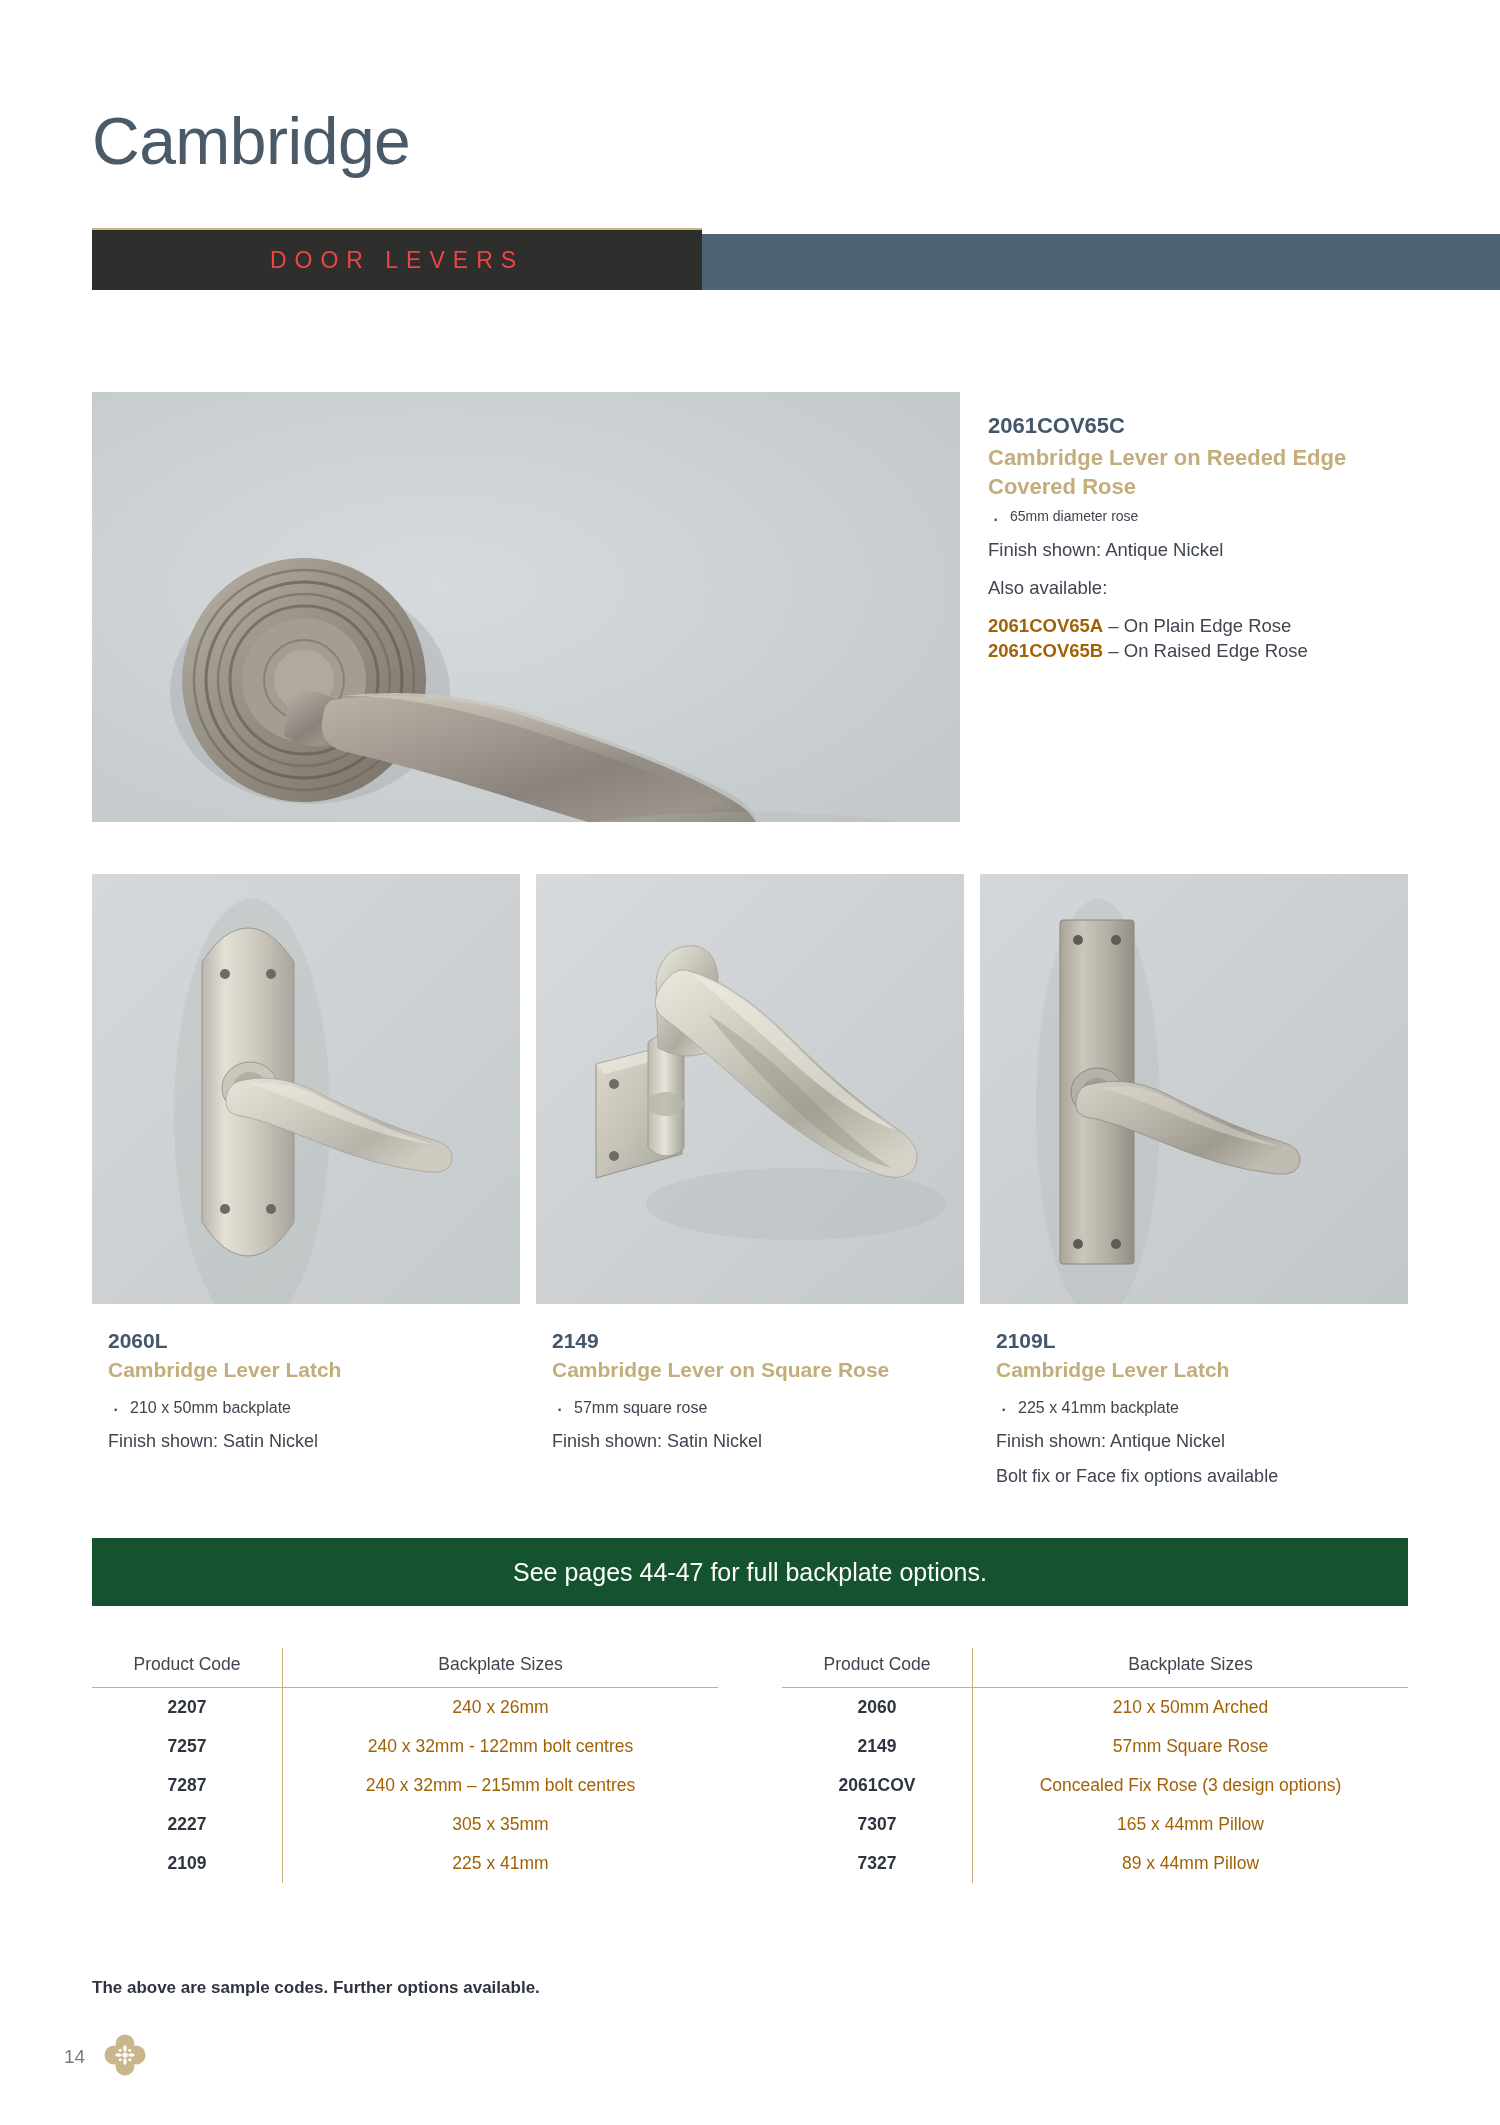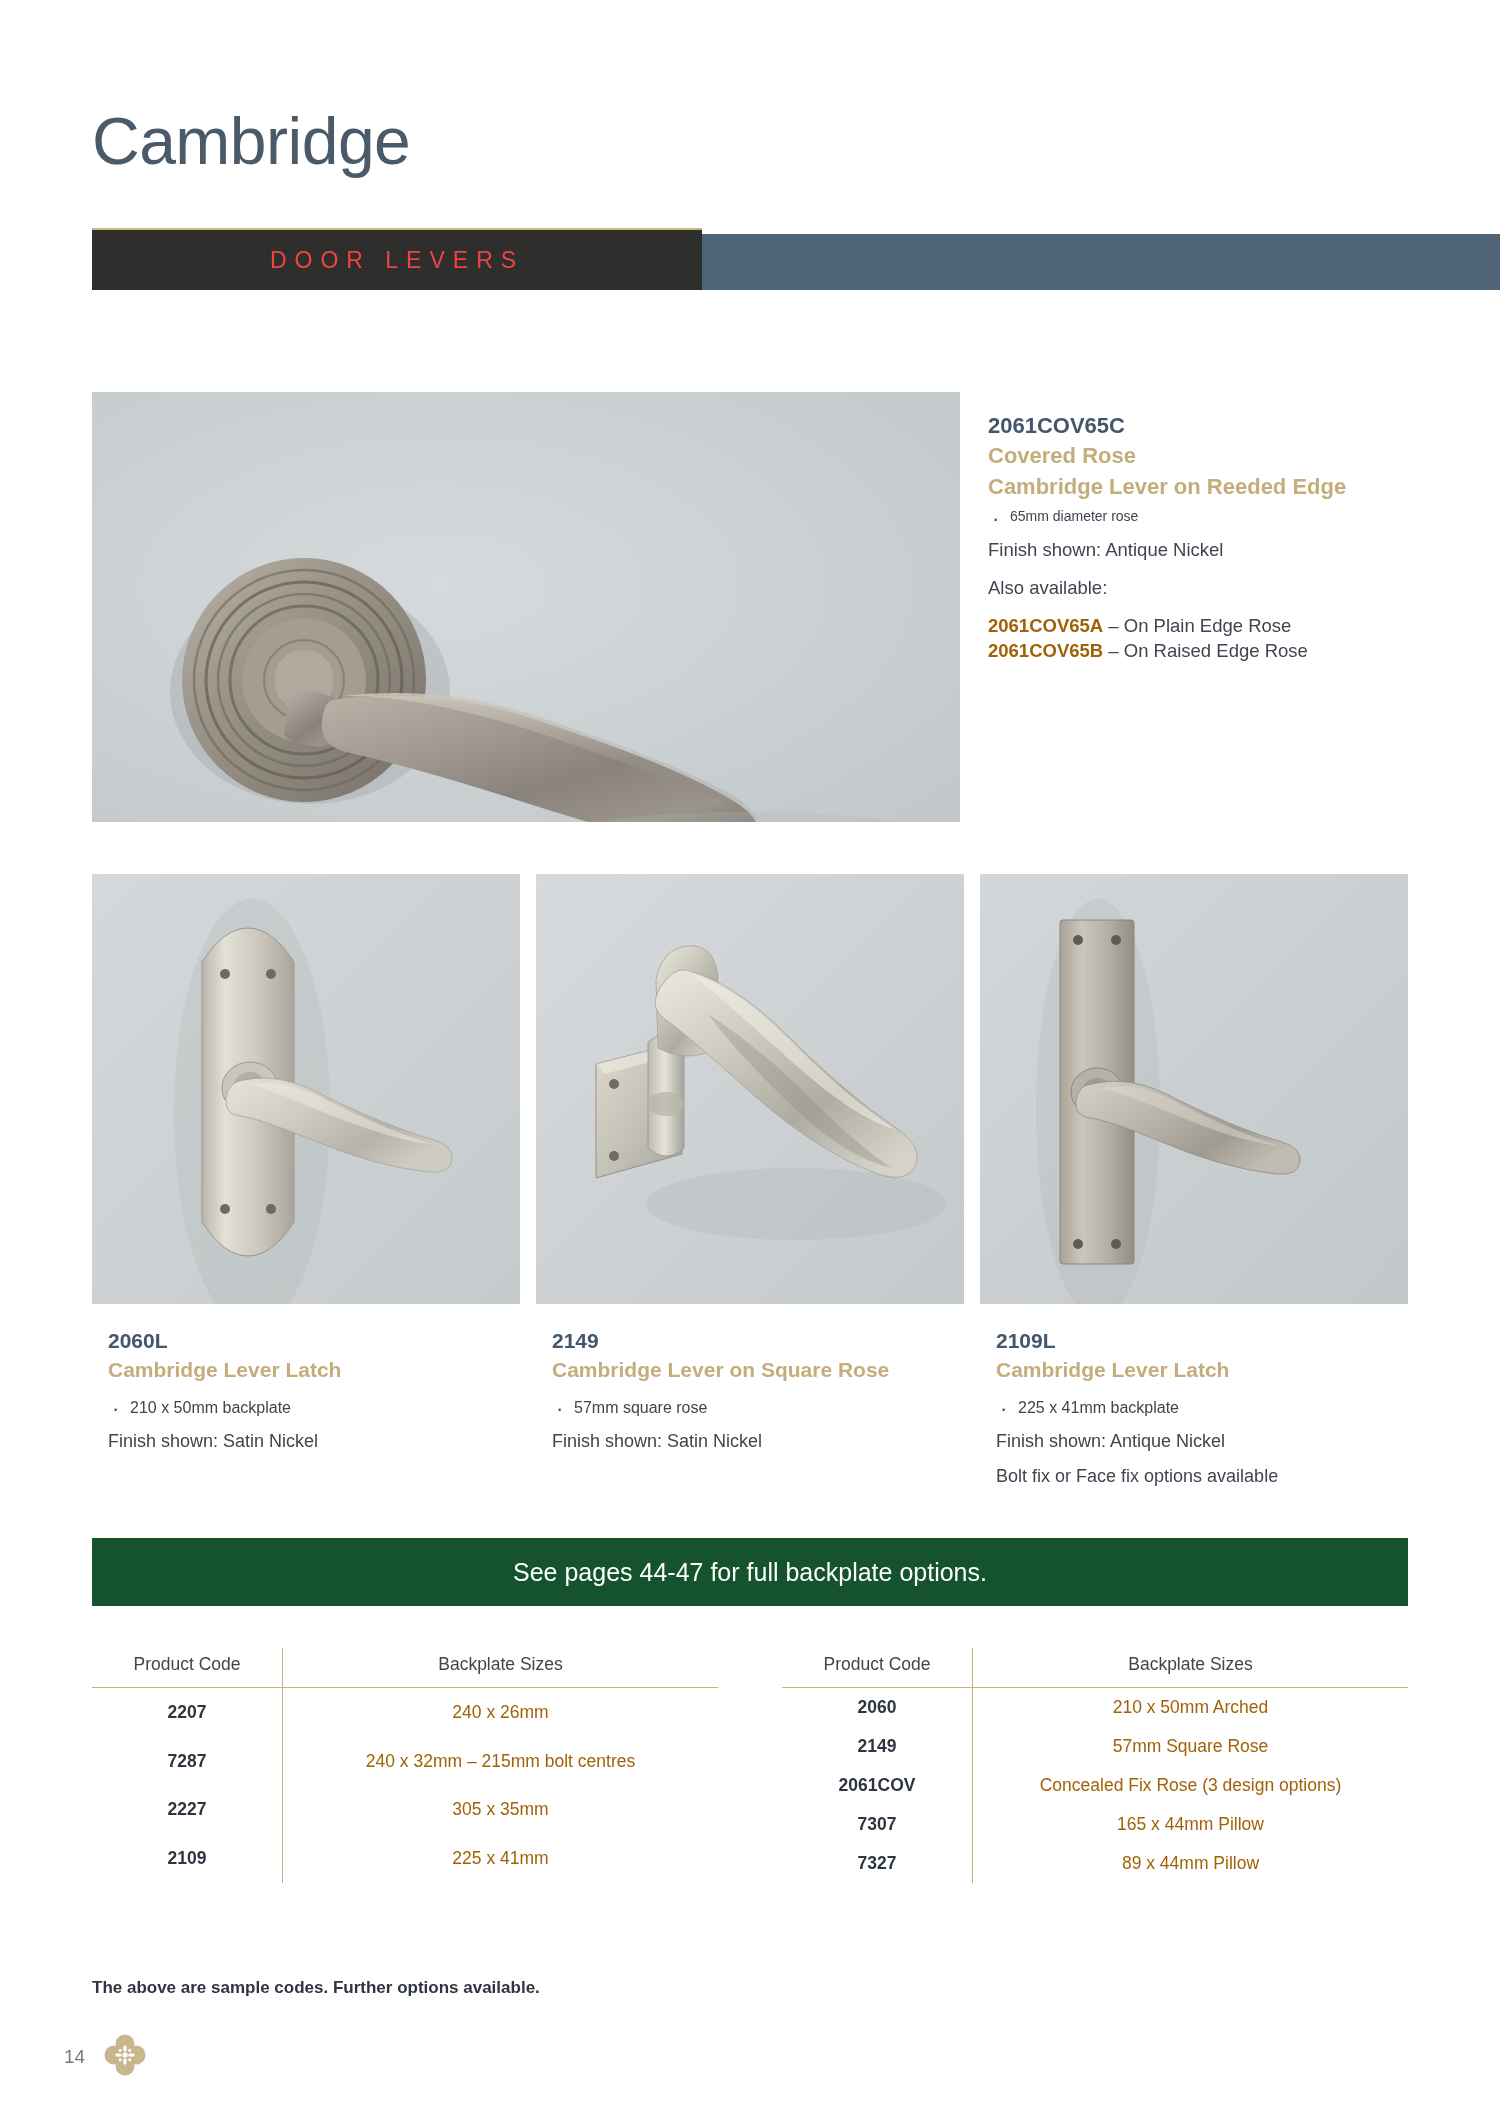--- a/index.html
+++ b/index.html
@@ -280,22 +280,22 @@
     <path d="M196 300 q28 -6 52 10 l10 36 q-34 18 -66 -2 z" fill="url(#leverG)"></path>
 
     <path d="M240 308 q110 -14 210 22 q130 42 190 78 q30 18 26 36 q-6 20 -40 16 q-62 -8 -176 -44 q-124 -40 -196 -56 q-26 -6 -24 -30 q2 -20 10 -22 z" fill="url(#leverG)"></path>
     <path d="M250 304 q108 -12 206 24 q126 42 186 76 q22 14 22 26 q-4 -6 -30 -18 q-70 -32 -190 -72 q-118 -38 -194 -36 z" fill="url(#leverHi)"></path>
     <ellipse cx="654" cy="442" rx="180" ry="22" fill="#aeb4b6" opacity="0.25"></ellipse>
   </svg>
 </div>
 
 <div class="hero-info">
   <div class="code-line">2061COV65C</div>
+  <div class="name-line">Cambridge Lever on Reeded Edge</div>
   <div class="name-line" style="margin-top:0">Covered Rose</div>
-  <div class="name-line">Cambridge Lever on Reeded Edge</div>
   <div class="bullet-line">65mm diameter rose</div>
   <div class="plain-line">Finish shown: Antique Nickel</div>
   <div class="plain-line">Also available:</div>
   <div class="alt-block">
     <div class="alt-line"><b>2061COV65A</b><span> – On Plain Edge Rose</span></div>
     <div class="alt-line"><b>2061COV65B</b><span> – On Raised Edge Rose</span></div>
   </div>
 </div>
 
 <div class="tiles">
@@ -456,20 +456,24 @@
     <thead>
       <tr>
         <th class="col-code col-divider">Product Code</th>
         <th>Backplate Sizes</th>
       </tr>
     </thead>
     <tbody>
       <tr>
         <td class="cell-code col-divider">2207</td>
         <td>240 x 26mm</td>
+      </tr>
+      <tr>
+        <td class="cell-code col-divider">7257</td>
+        <td>240 x 32mm - 122mm bolt centres</td>
       </tr>
       <tr>
         <td class="cell-code col-divider">7287</td>
         <td>240 x 32mm – 215mm bolt centres</td>
       </tr>
       <tr>
         <td class="cell-code col-divider">2227</td>
         <td>305 x 35mm</td>
       </tr>
       <tr>

